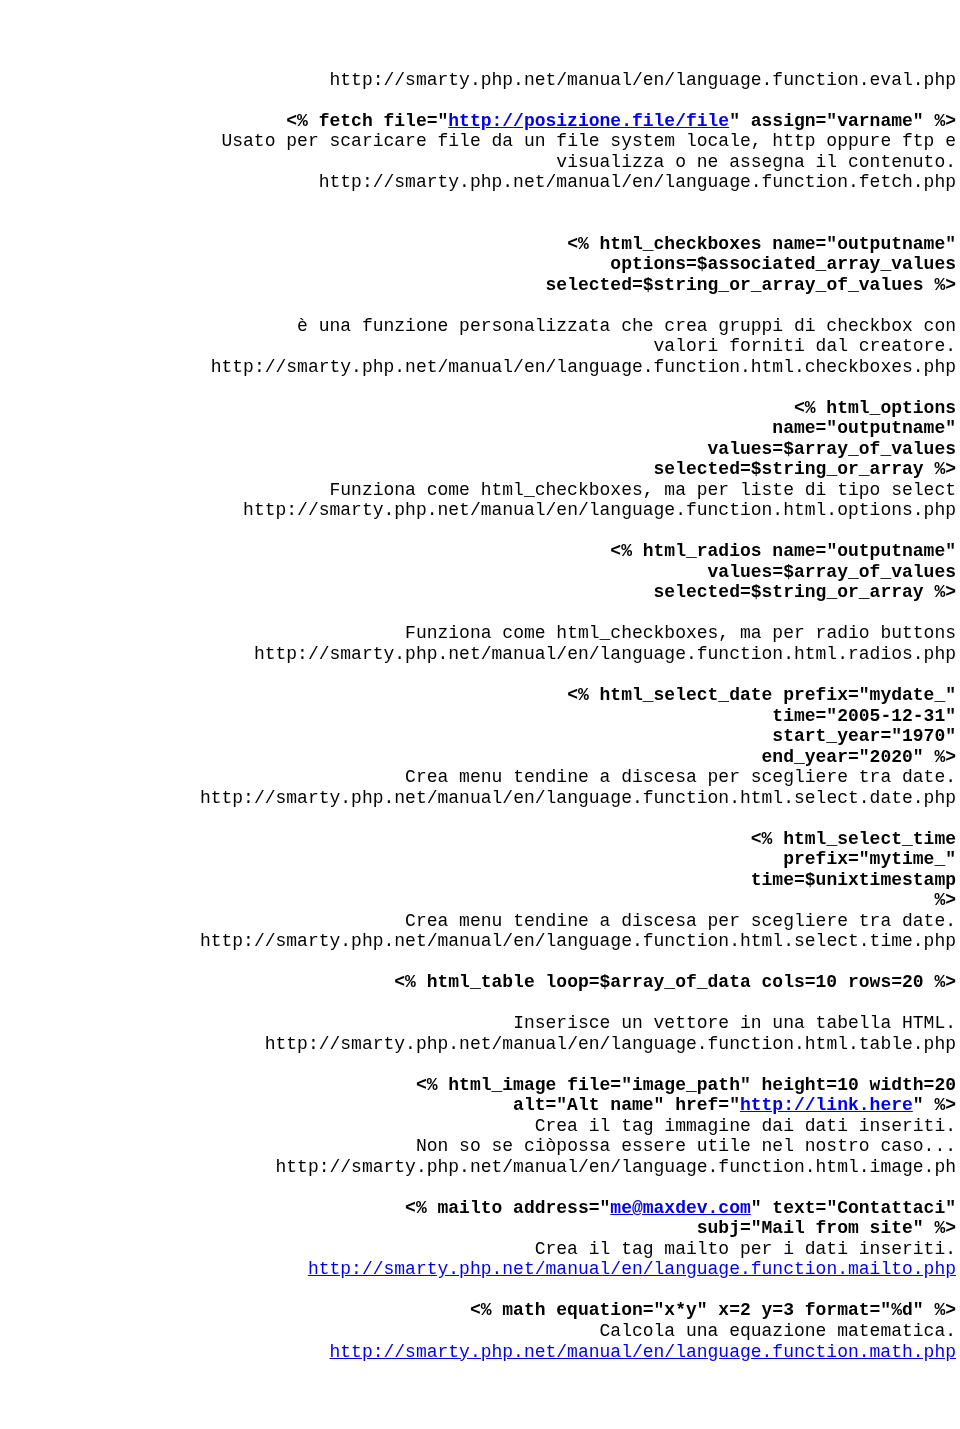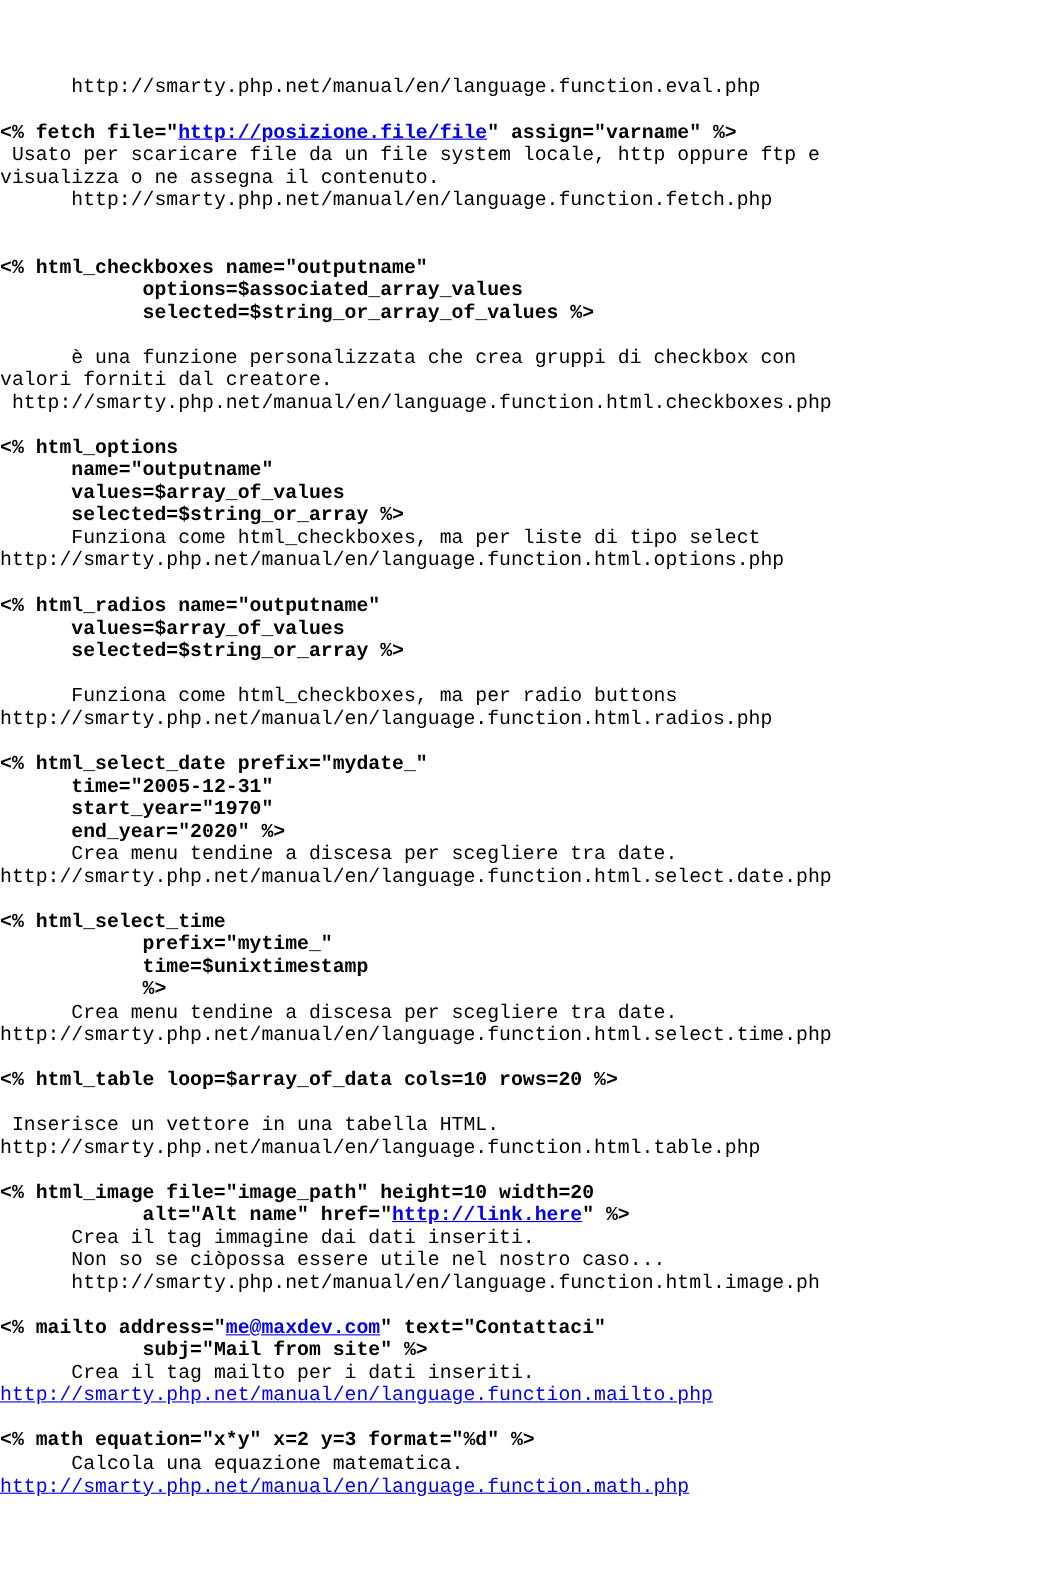--- a/index.html
+++ b/index.html
@@ -11,20 +11,21 @@
     width: 960px;
     font-family: "Courier New", Courier, monospace;
     font-size: 18px;
     line-height: 1.14;
     color: #000000;
     white-space: pre;
     padding: 0;
   }
   .page {
     padding: 8px 4px 0 0;
+    text-align: right;
   }
   a, .link {
     color: #0000ee;
     text-decoration: underline;
   }
   .bold {
     font-weight: bold;
   }
 </style>
 </head>

